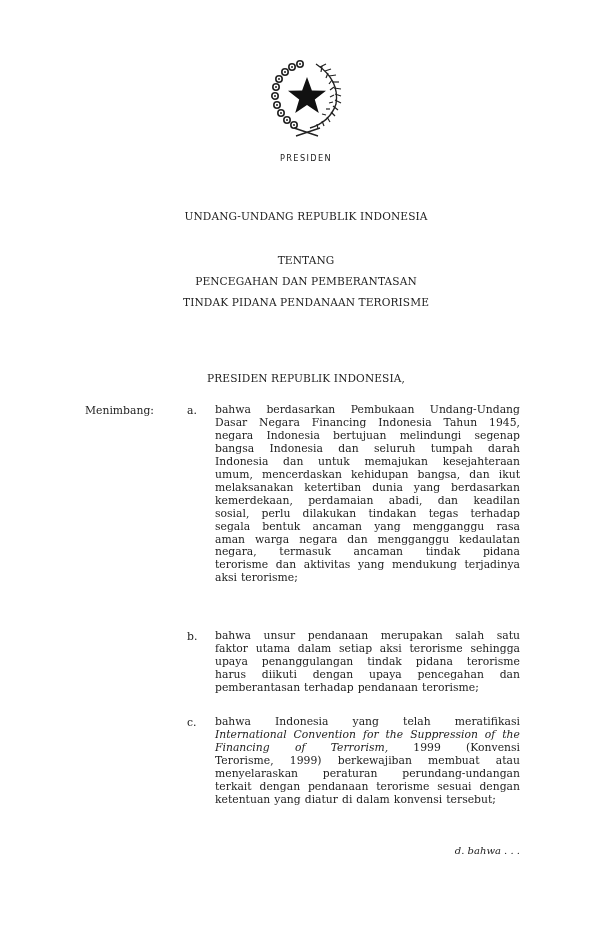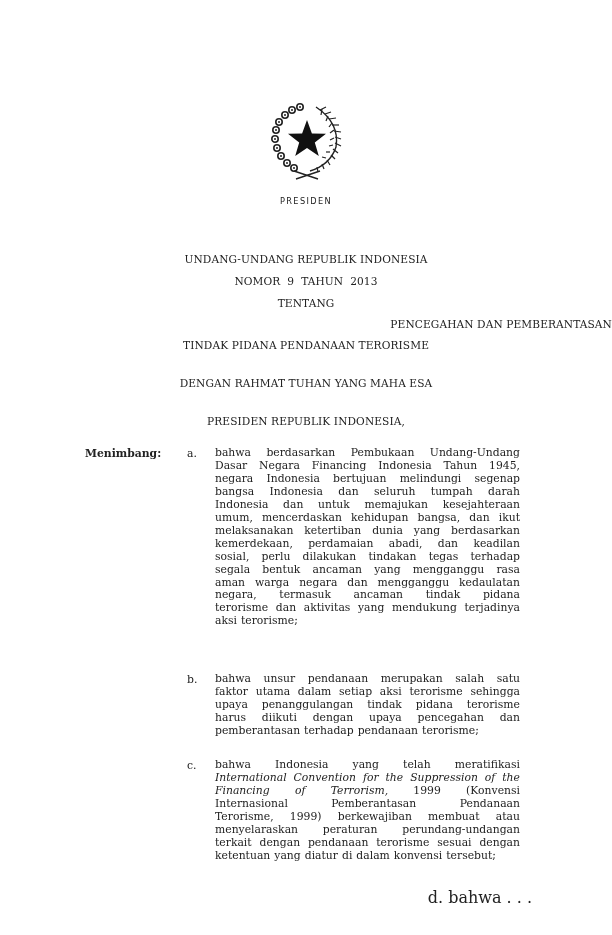--- a/index.html
+++ b/index.html
@@ -1,31 +1,31 @@
 <!DOCTYPE html>
 <html><head>
 <meta charset="utf-8">
 <style>
   html, body { margin:0; padding:0; background:#fff; }
   body { width:612px; height:935px; position:relative; overflow:hidden;
          font-family:"DejaVu Serif", "Liberation Serif", serif; color:#222; }
-  .page { position:absolute; left:0; top:0; width:612px; height:812px;margin-top:43px; }
+  .page { position:absolute; left:0; top:0; width:612px; height:812px; }
   .emblem { position:absolute; left:270px; top:58px; width:74px; height:80px; }
   .pres-label { position:absolute; left:0; width:612px; text-align:center;
                 font-family:"DejaVu Sans", "Liberation Sans", sans-serif;
                 font-size:8.2px; letter-spacing:1.4px; color:#222; }
   .center-line { position:absolute; left:0; width:612px; text-align:center;
                  font-size:10.6px; letter-spacing:0.1px; }
   .para-label { position:absolute; left:85px; font-size:10.8px; }
   .item-letter { position:absolute; font-size:10.8px; left:187px; }
   .item-text { position:absolute; left:215px; width:305px; font-size:10.8px;
                line-height:12.95px; }
   .line { display:flex; justify-content:space-between; white-space:nowrap; }
   .line.left { justify-content:flex-start; gap:4px; }
-  .footer { position:absolute; right:80px; top:845px; font-size:16px; }
+  .footer { position:absolute; right:92px; top:845px; font-size:10px;font-style:italic; }
   i { font-style:italic; }
 </style>
 </head>
 <body>
 
 <div class="page">
 
   <svg class="emblem" viewBox="0 0 74 80">
 
     <g fill="none" stroke="#222" stroke-width="1.6">
@@ -78,29 +78,27 @@
     </g>
 
     <path d="M24 70 L48 78 M50 70 L26 78" stroke="#222" stroke-width="1.4" fill="none"></path>
 
     <polygon points="37,19 41.9,32.5 56,32.8 44.8,41.4 48.8,55 37,47 25.2,55 29.2,41.4 18,32.8 32.1,32.5" fill="#111"></polygon>
   </svg>
 
   <div class="pres-label" style="top:153px;">PRESIDEN</div>
 
   <div class="center-line" style="top:210px;">UNDANG-UNDANG REPUBLIK INDONESIA</div>
-  <div class="center-line" style="top:232px; white-space:pre;">NOMOR  9  TAHUN  2013</div>
   <div class="center-line" style="top:254px;">TENTANG</div>
-  <div class="center-line" style="top:275px;text-align:right;">PENCEGAHAN DAN PEMBERANTASAN</div>
+  <div class="center-line" style="top:275px;">PENCEGAHAN DAN PEMBERANTASAN</div>
   <div class="center-line" style="top:296px;">TINDAK PIDANA PENDANAAN TERORISME</div>
 
-  <div class="center-line" style="top:334px;">DENGAN RAHMAT TUHAN YANG MAHA ESA</div>
   <div class="center-line" style="top:372px;text-align:center;">PRESIDEN REPUBLIK INDONESIA,</div>
 
-  <div class="para-label" style="top:404px;font-weight:bold;">Menimbang:</div>
+  <div class="para-label" style="top:404px;">Menimbang:</div>
 
   <div class="item-letter" style="top:404px;">a.</div>
   <div class="item-text" style="top:404px;">
     <div class="line">
         <span>bahwa</span>
         <span>berdasarkan</span>
         <span>Pembukaan</span>
         <span>Undang-Undang</span>
       </div>
     <div class="line">
@@ -261,25 +259,20 @@
         <i>the</i>
       </div>
     <div class="line">
         <i>Financing</i>
         <i>of</i>
         <i>Terrorism,</i>
         <span>1999</span>
         <span>(Konvensi</span>
       </div>
     <div class="line">
-        <span>Internasional</span>
-        <span>Pemberantasan</span>
-        <span>Pendanaan</span>
-      </div>
-    <div class="line">
         <span>Terorisme,</span>
         <span>1999)</span>
         <span>berkewajiban</span>
         <span>membuat</span>
         <span>atau</span>
       </div>
     <div class="line">
         <span>menyelaraskan</span>
         <span>peraturan</span>
         <span>perundang-undangan</span>

